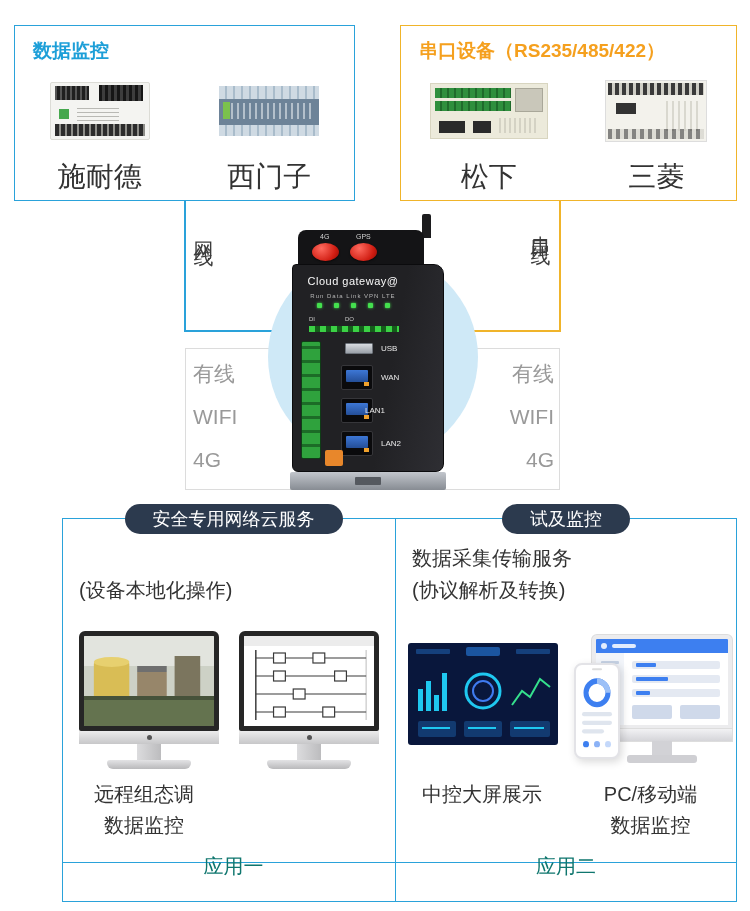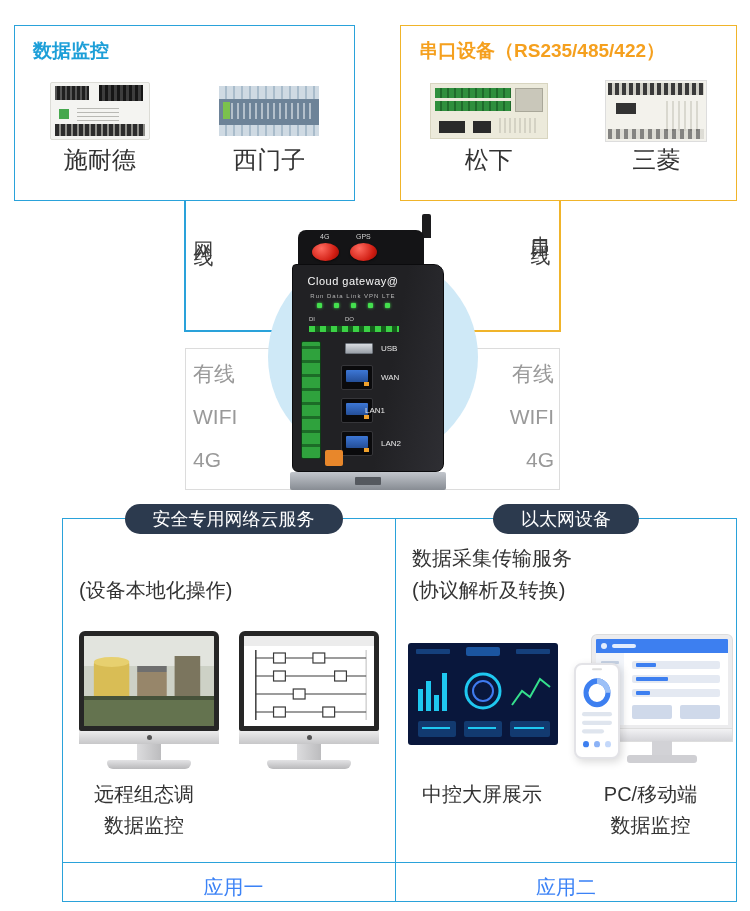--- a/index.html
+++ b/index.html
@@ -11,21 +11,21 @@
   
   .tbox { position:absolute; top:25px; height:176px; border:1px solid; background:#fff; }
   .tbox-blue { left:14px; width:341px; border-color:#2aa2da; }
   .tbox-yellow { left:400px; width:337px; border-color:#f0b42a; }
   .tbox-title { position:absolute; left:18px; top:12px; font-size:19px; font-weight:bold; white-space:nowrap; }
   .tbox-blue .tbox-title { color:#1d9fd8; }
   .tbox-yellow .tbox-title { color:#f5a01e; }
   .device-row { position:absolute; left:0; right:0; top:52px; display:flex; justify-content:space-around; }
   .device-card { display:flex; flex-direction:column; align-items:center; }
   .plc-holder { height:66px; display:flex; align-items:center; }
-  .device-label { font-size:24px; color:#333; }
+  .device-label { margin-top:14px; font-size:28px; color:#333; }
 
   .plc { position:relative; }
   .plc i { position:absolute; display:block; }
   
   .schneider { width:100px; height:58px; background:#f4f4f1; border:1px solid #dcdcd6; border-radius:2px; }
   .sch-tl { left:4px; top:3px; width:34px; height:14px; background:repeating-linear-gradient(90deg,#555 0 2px,#1f1f1f 2px 5px); }
   .sch-tr { right:6px; top:2px; width:44px; height:16px; background:repeating-linear-gradient(90deg,#161616 0 3px,#3d3d3d 3px 6px); }
   .sch-green { left:8px; top:26px; width:10px; height:10px; background:#46a84e; }
   .sch-lines { left:26px; top:25px; width:42px; height:13px; background:repeating-linear-gradient(0deg,#b9b9b4 0 1px,transparent 1px 4px); }
   .sch-bottom { left:4px; bottom:3px; right:4px; height:12px; background:repeating-linear-gradient(90deg,#2b2b2b 0 4px,#8d8d88 4px 6px); }
@@ -107,21 +107,21 @@
   .app-right { left:395px; width:342px; }
   .pill { position:absolute; top:-15px; left:50%; transform:translateX(-50%); height:30px; line-height:30px; padding:0 28px; background:#2c3a4e; color:#fff; font-size:18px; border-radius:16px; white-space:nowrap; z-index:4; }
   .svc-title { position:absolute; left:16px; top:26px; font-size:20px; color:#333; }
   .svc-sub { position:absolute; left:16px; top:58px; font-size:20px; color:#333; }
   .caption { position:absolute; top:260px; font-size:20px; color:#333; text-align:center; white-space:pre-line; line-height:1.55; }
   .app-left .caption.c1 { left:6px; width:150px; }
   .app-left .caption.c2 { left:170px; width:164px; }
   .app-right .caption.c1 { left:0; width:172px; }
   .app-right .caption.c2 { left:172px; width:165px; }
   .divider { position:absolute; left:0; right:0; top:343px; height:1px; background:#2aa2da; }
-  .app-footer { position:absolute; left:0; right:0; top:348px; height:40px; line-height:40px; text-align:center; font-size:20px; color:#3b82f6; }
+  .app-footer { position:absolute; left:0; right:0; top:327px; height:40px; line-height:40px; text-align:center; font-size:20px; color:#0f766e; }
 
   
   .imac { position:absolute; width:140px; }
   .imac.m1 { left:16px; top:112px; }
   .imac.m2 { left:176px; top:112px; }
   .imac-screen { height:100px; background:#151515; border:5px solid #262626; border-radius:6px 6px 2px 2px; overflow:hidden; }
   .imac-screen svg { display:block; width:100%; height:100%; }
   .imac-chin { height:13px; background:linear-gradient(#ececec,#c7c7c9); position:relative; }
   .imac-chin::after { content:""; position:absolute; left:50%; top:4px; width:5px; height:5px; margin-left:-2px; border-radius:50%; background:#555; }
   .imac-neck { width:24px; height:16px; margin:0 auto; background:linear-gradient(90deg,#dcdcde,#bcbcbe); }
@@ -316,21 +316,21 @@
     </div>
 
     <div class="caption c1">远程组态调
 数据监控</div>
 
     <div class="divider"></div>
     <div class="app-footer">应用一</div>
   </div>
 
   <div class="app-box app-right">
-    <div class="pill">以太网设备</div>
+    <div class="pill">试及监控</div>
     <div class="svc-title">数据采集传输服务</div>
     <div class="svc-sub">(协议解析及转换)</div>
 
     <div class="dash">
       <svg viewBox="0 0 150 102" preserveAspectRatio="none">
         <rect width="150" height="102" rx="3" fill="#09173c"></rect>
         <rect x="8" y="6" width="34" height="5" rx="1" fill="#15407c"></rect>
         <rect x="58" y="4" width="34" height="9" rx="2" fill="#1b55a0"></rect>
         <rect x="108" y="6" width="34" height="5" rx="1" fill="#15407c"></rect>
         <g fill="#1fc8f0">

